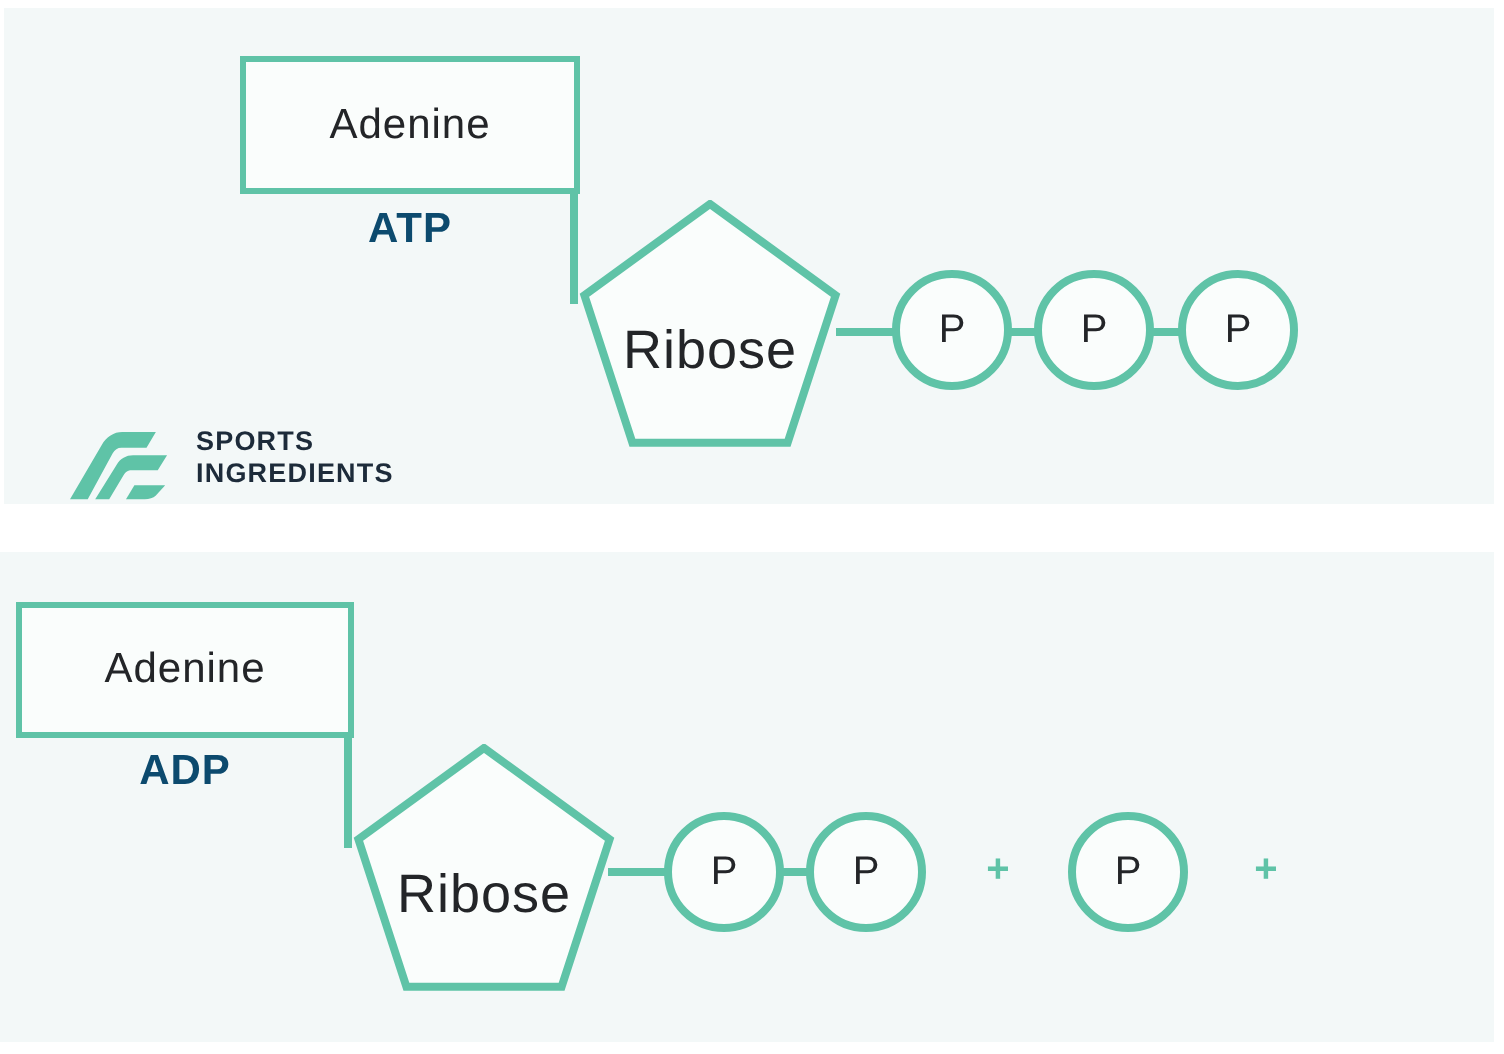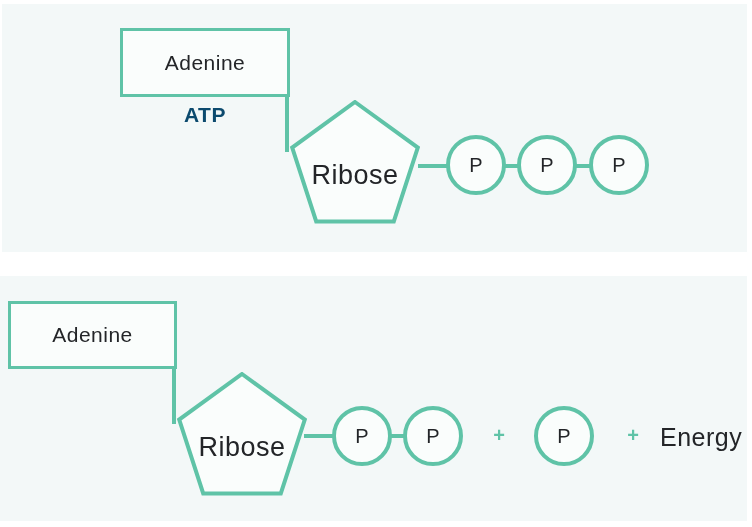--- a/index.html
+++ b/index.html
@@ -142,28 +142,40 @@
     </div>
     <div class="connector" style="left:503px; top:160px; width:13px; height:4px;"></div>
     <div class="p-circle" style="left:515px; top:131px;">
       <span>P</span>
     </div>
     <div class="connector" style="left:574px; top:160px; width:14px; height:4px;"></div>
     <div class="p-circle" style="left:587px; top:131px;">
       <span>P</span>
     </div>
 
+    <div class="logo">
+      <svg class="logo-icon" viewBox="0 0 60 42">
+        <path d="M0,42 L17,13 C19.5,8.5 23.5,6 28,6 L46,6 L41,14.5 L27.5,14.5 C25.5,14.5 24,15.5 22.8,17.5 L9.5,42 Z" fill="#5fc3a7"></path>
+        <path d="M13.5,42 L25,23.5 C27,20.3 30,18.5 33.8,18.5 L52,18.5 L47,26.5 L33,26.5 C31,26.5 29.8,27.3 28.6,29.3 L21,42 Z" fill="#5fc3a7"></path>
+        <path d="M30,42 L34.5,34.5 L51,34.5 L46,40 C44.5,41.4 42.5,42 40,42 Z" fill="#5fc3a7"></path>
+      </svg>
+      <div class="logo-text">
+        <div>SPORTS</div>
+        <div>INGREDIENTS</div>
+      </div>
+    </div>
   </div>
 
   <div class="panel panel-bottom">
 
     <div class="mol-box" style="left:8px; top:25px; width:169px; height:68px;">
       <span>Adenine</span>
     </div>
 
+    <div class="mol-label" style="left:8px; top:98px; width:169px;">ADP</div>
 
     <div class="connector" style="left:172px; top:93px; width:4px; height:55px;"></div>
 
     <div class="pentagon-wrap" style="left:172px; top:96px;">
       <svg width="140" height="136" viewBox="0 0 140 136">
         <polygon points="70,2 132.8,47.6 108.8,121.4 31.2,121.4 7.2,47.6" fill="#fafdfc" stroke="#5fc3a7" stroke-width="4" stroke-linejoin="miter"></polygon>
       </svg>
       <div class="pentagon-text">Ribose</div>
     </div>
 
@@ -178,16 +190,15 @@
     </div>
 
     <div class="plus" style="left:487px; top:148px;">+</div>
 
     <div class="p-circle" style="left:534px; top:130px;">
       <span>P</span>
     </div>
 
     <div class="plus" style="left:621px; top:148px;">+</div>
 
-    <div class="energy" style="left:660px; top:147px;">Energy</div>
   </div>
 
 </div>
 
 </body></html>

